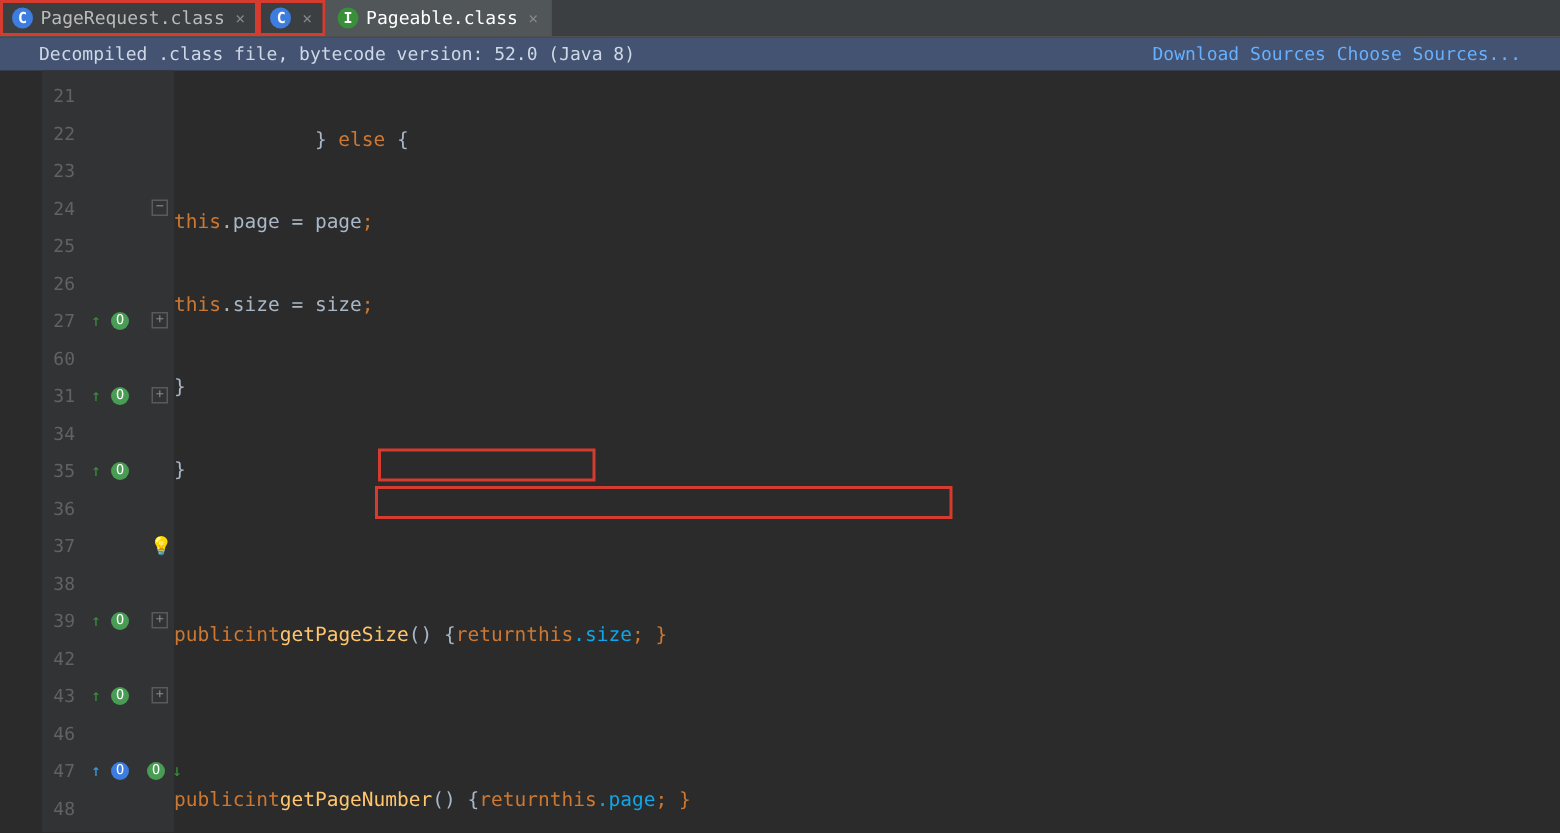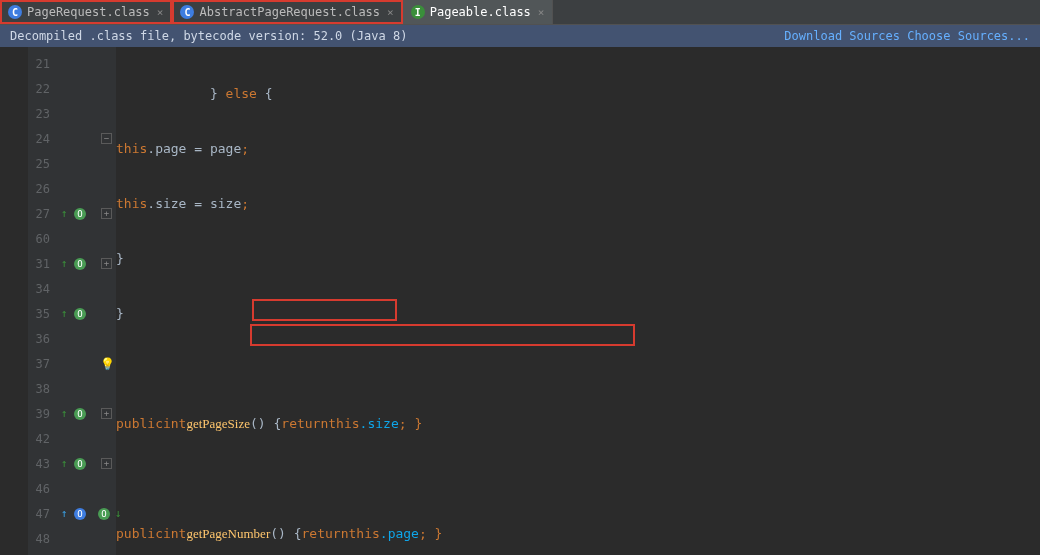--- a/index.html
+++ b/index.html
@@ -51,21 +51,21 @@
   .tab-icon.c-green { background: #3a8f3a; }
   .tab-close { color: #888; font-size: 11px; padding: 0 2px; cursor: pointer; }
   .infobar {
     display: flex;
     align-items: center;
     justify-content: space-between;
     background: #435371;
     color: #cfd8e6;
     height: 22px;
     font-size: 12px;
-    padding: 0 10px;
+    padding: 0 26px;
   }
   .infobar .right a { color: #66b0ff; text-decoration: none; margin-left: 0; cursor: pointer; }
   .editor {
     display: flex;
     height: calc(555px - 25px - 22px);
     position: relative;
     margin-left: 28px;
   }
   .gutter-numbers {
     width: 28px;
@@ -90,21 +90,21 @@
     height: 25px;
     display: flex;
     align-items: center;
   }
   .gutter-numbers .line { justify-content: flex-end; padding-right: 6px; }
   .gutter-marks .line { position: relative; }
   .code .line { padding-left: 0; position: relative; }
 
   .kw { color: #cc7832; }
   .field { color: #0ea5e9; }
-  .method { color: #ffc66d; font-family: Liberation Serif, serif; }
+  .method { color: #ffc66d; }
   .semi { color: #cc7832; }
 
   .g-arrow {
     position:absolute; left:2px;
     width:12px; height:12px; display:inline-flex; align-items:center; justify-content:center;
     font-size:11px;
   }
   .g-arrow.up { color:#3a8f3a; }
   .g-arrow.up2 { color:#3a9ee0; }
   .g-arrow.dbl { color:#3a8f3a; }
@@ -134,21 +134,20 @@
 <body>
 
 <div class="tabs">
   <div class="tab highlight">
     <span class="tab-icon c-blue">C</span>
     <span>PageRequest.class</span>
     <span class="tab-close">×</span>
   </div>
   <div class="tab highlight">
     <span class="tab-icon c-blue">C</span>
-    <span>AbstractPageRequest.class</span>
     <span class="tab-close">×</span>
   </div>
   <div class="tab active">
     <span class="tab-icon c-green">I</span>
     <span>Pageable.class</span>
     <span class="tab-close">×</span>
   </div>
 </div>
 
 <div class="infobar">

